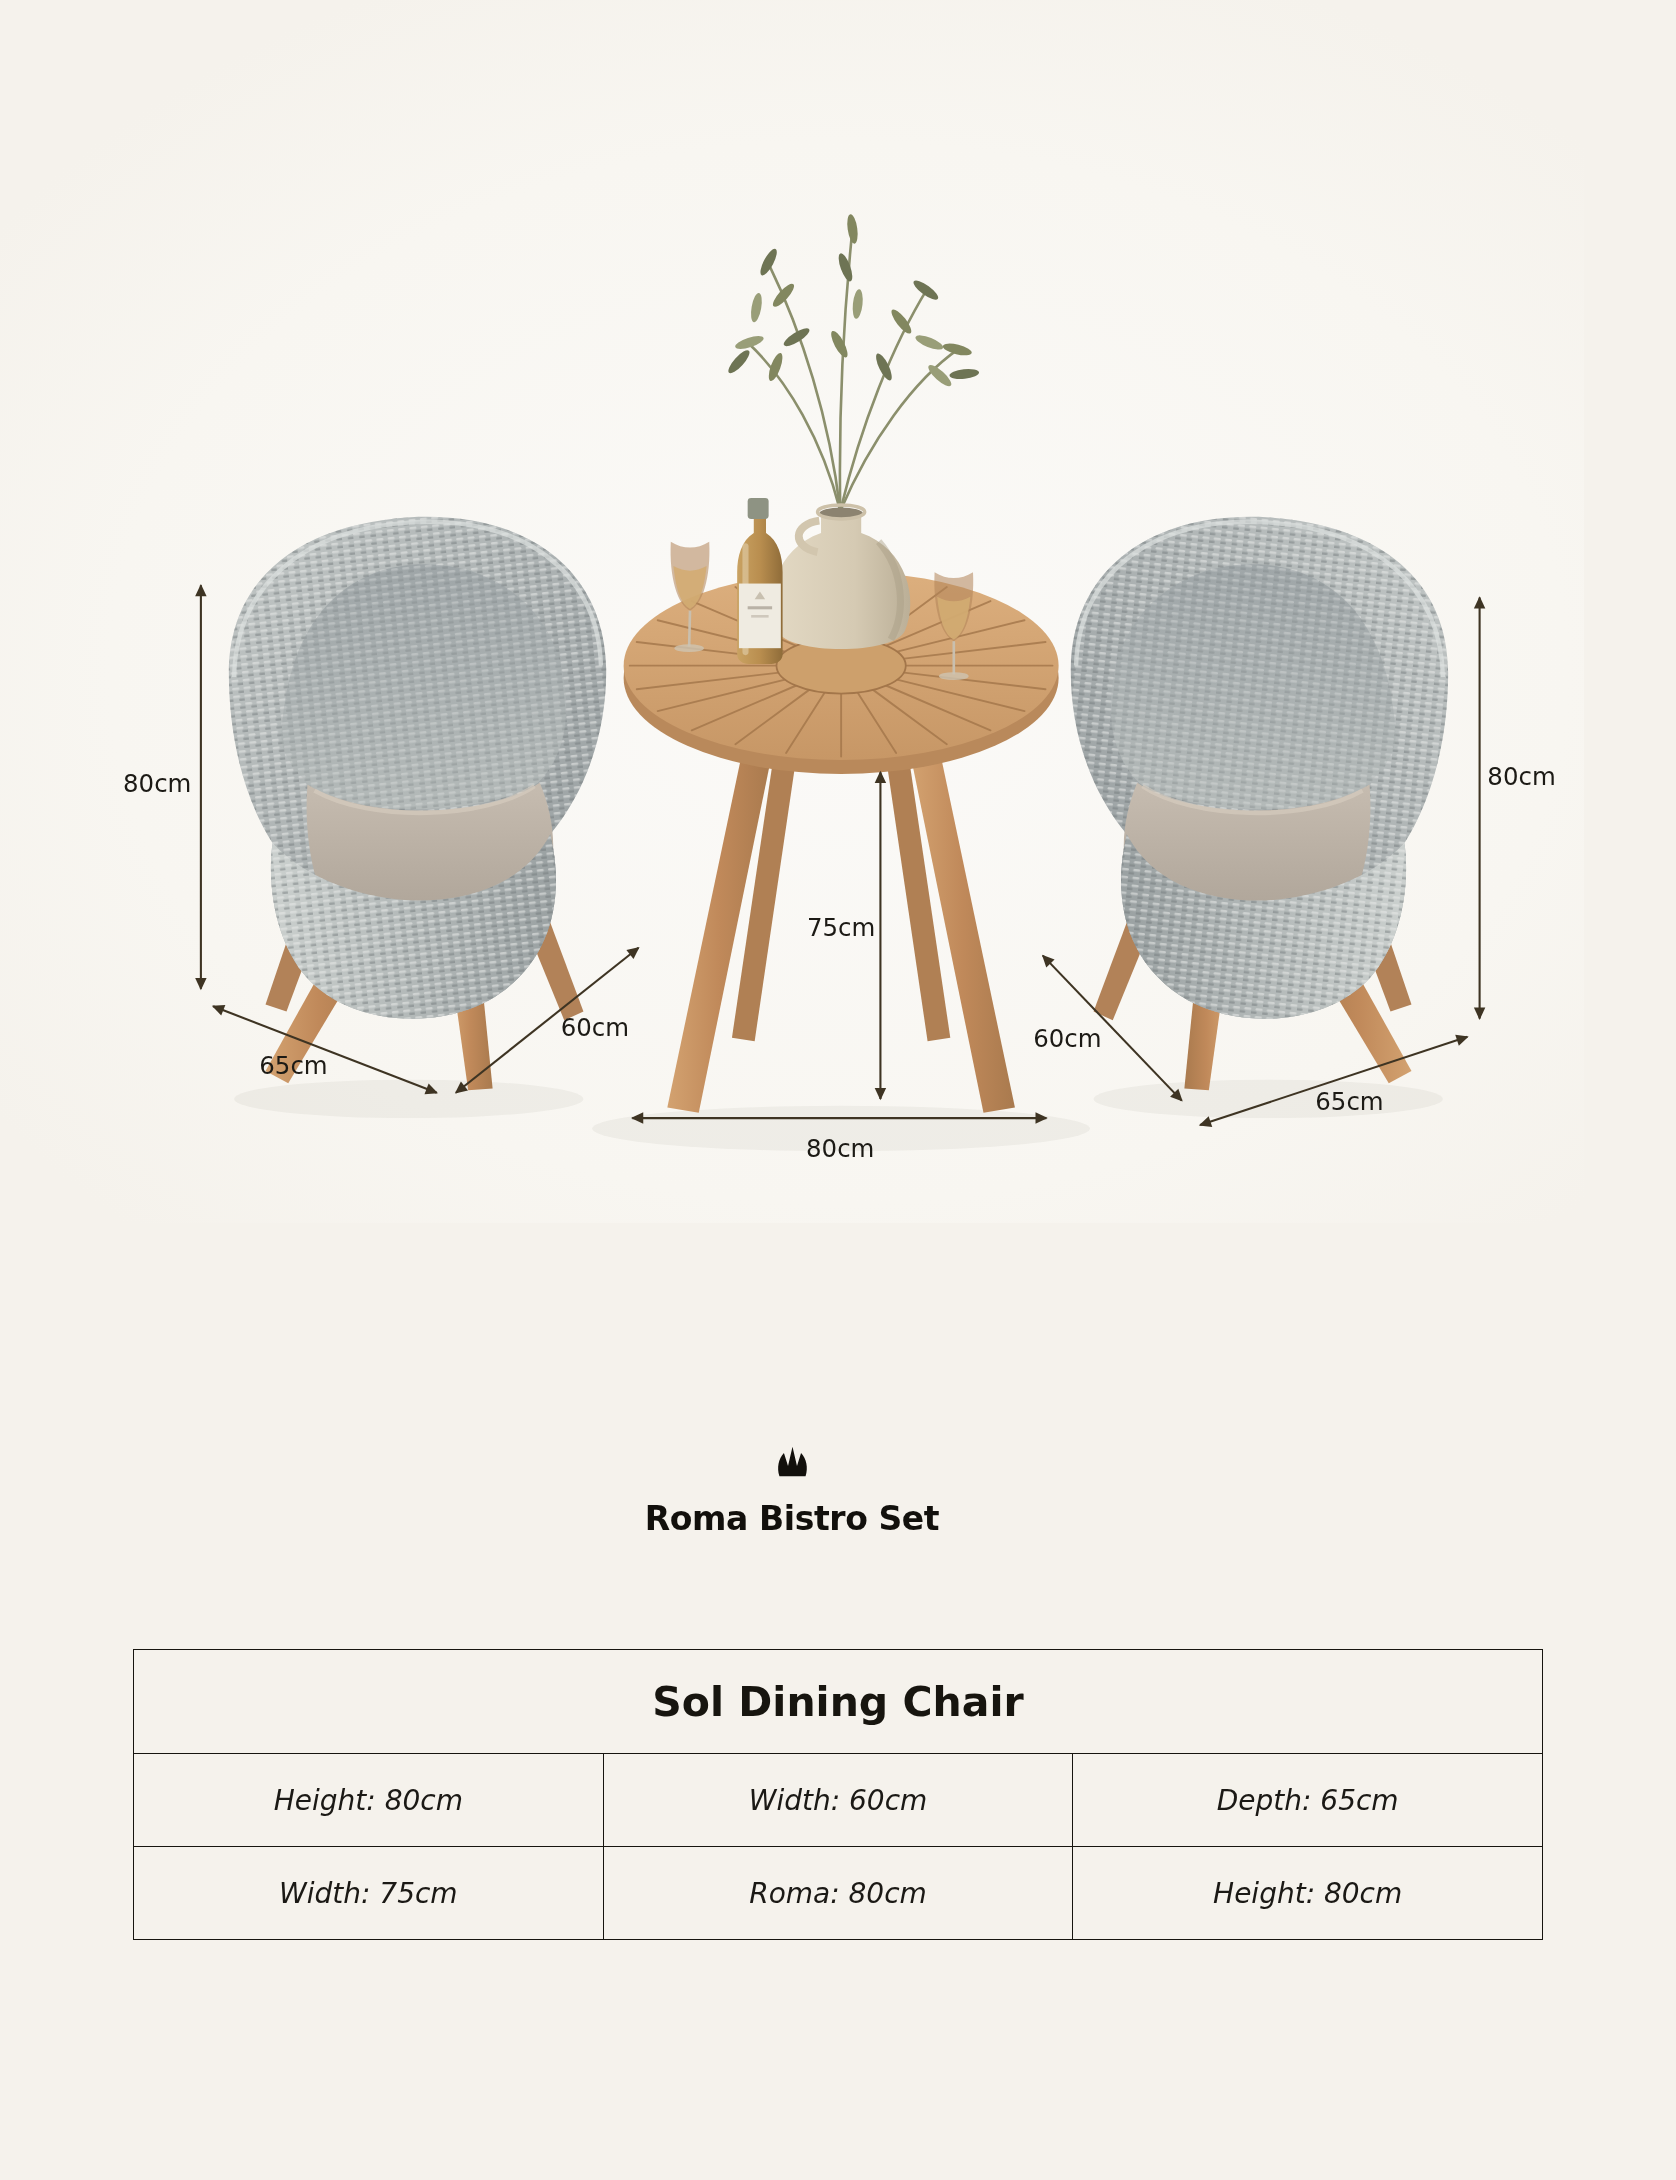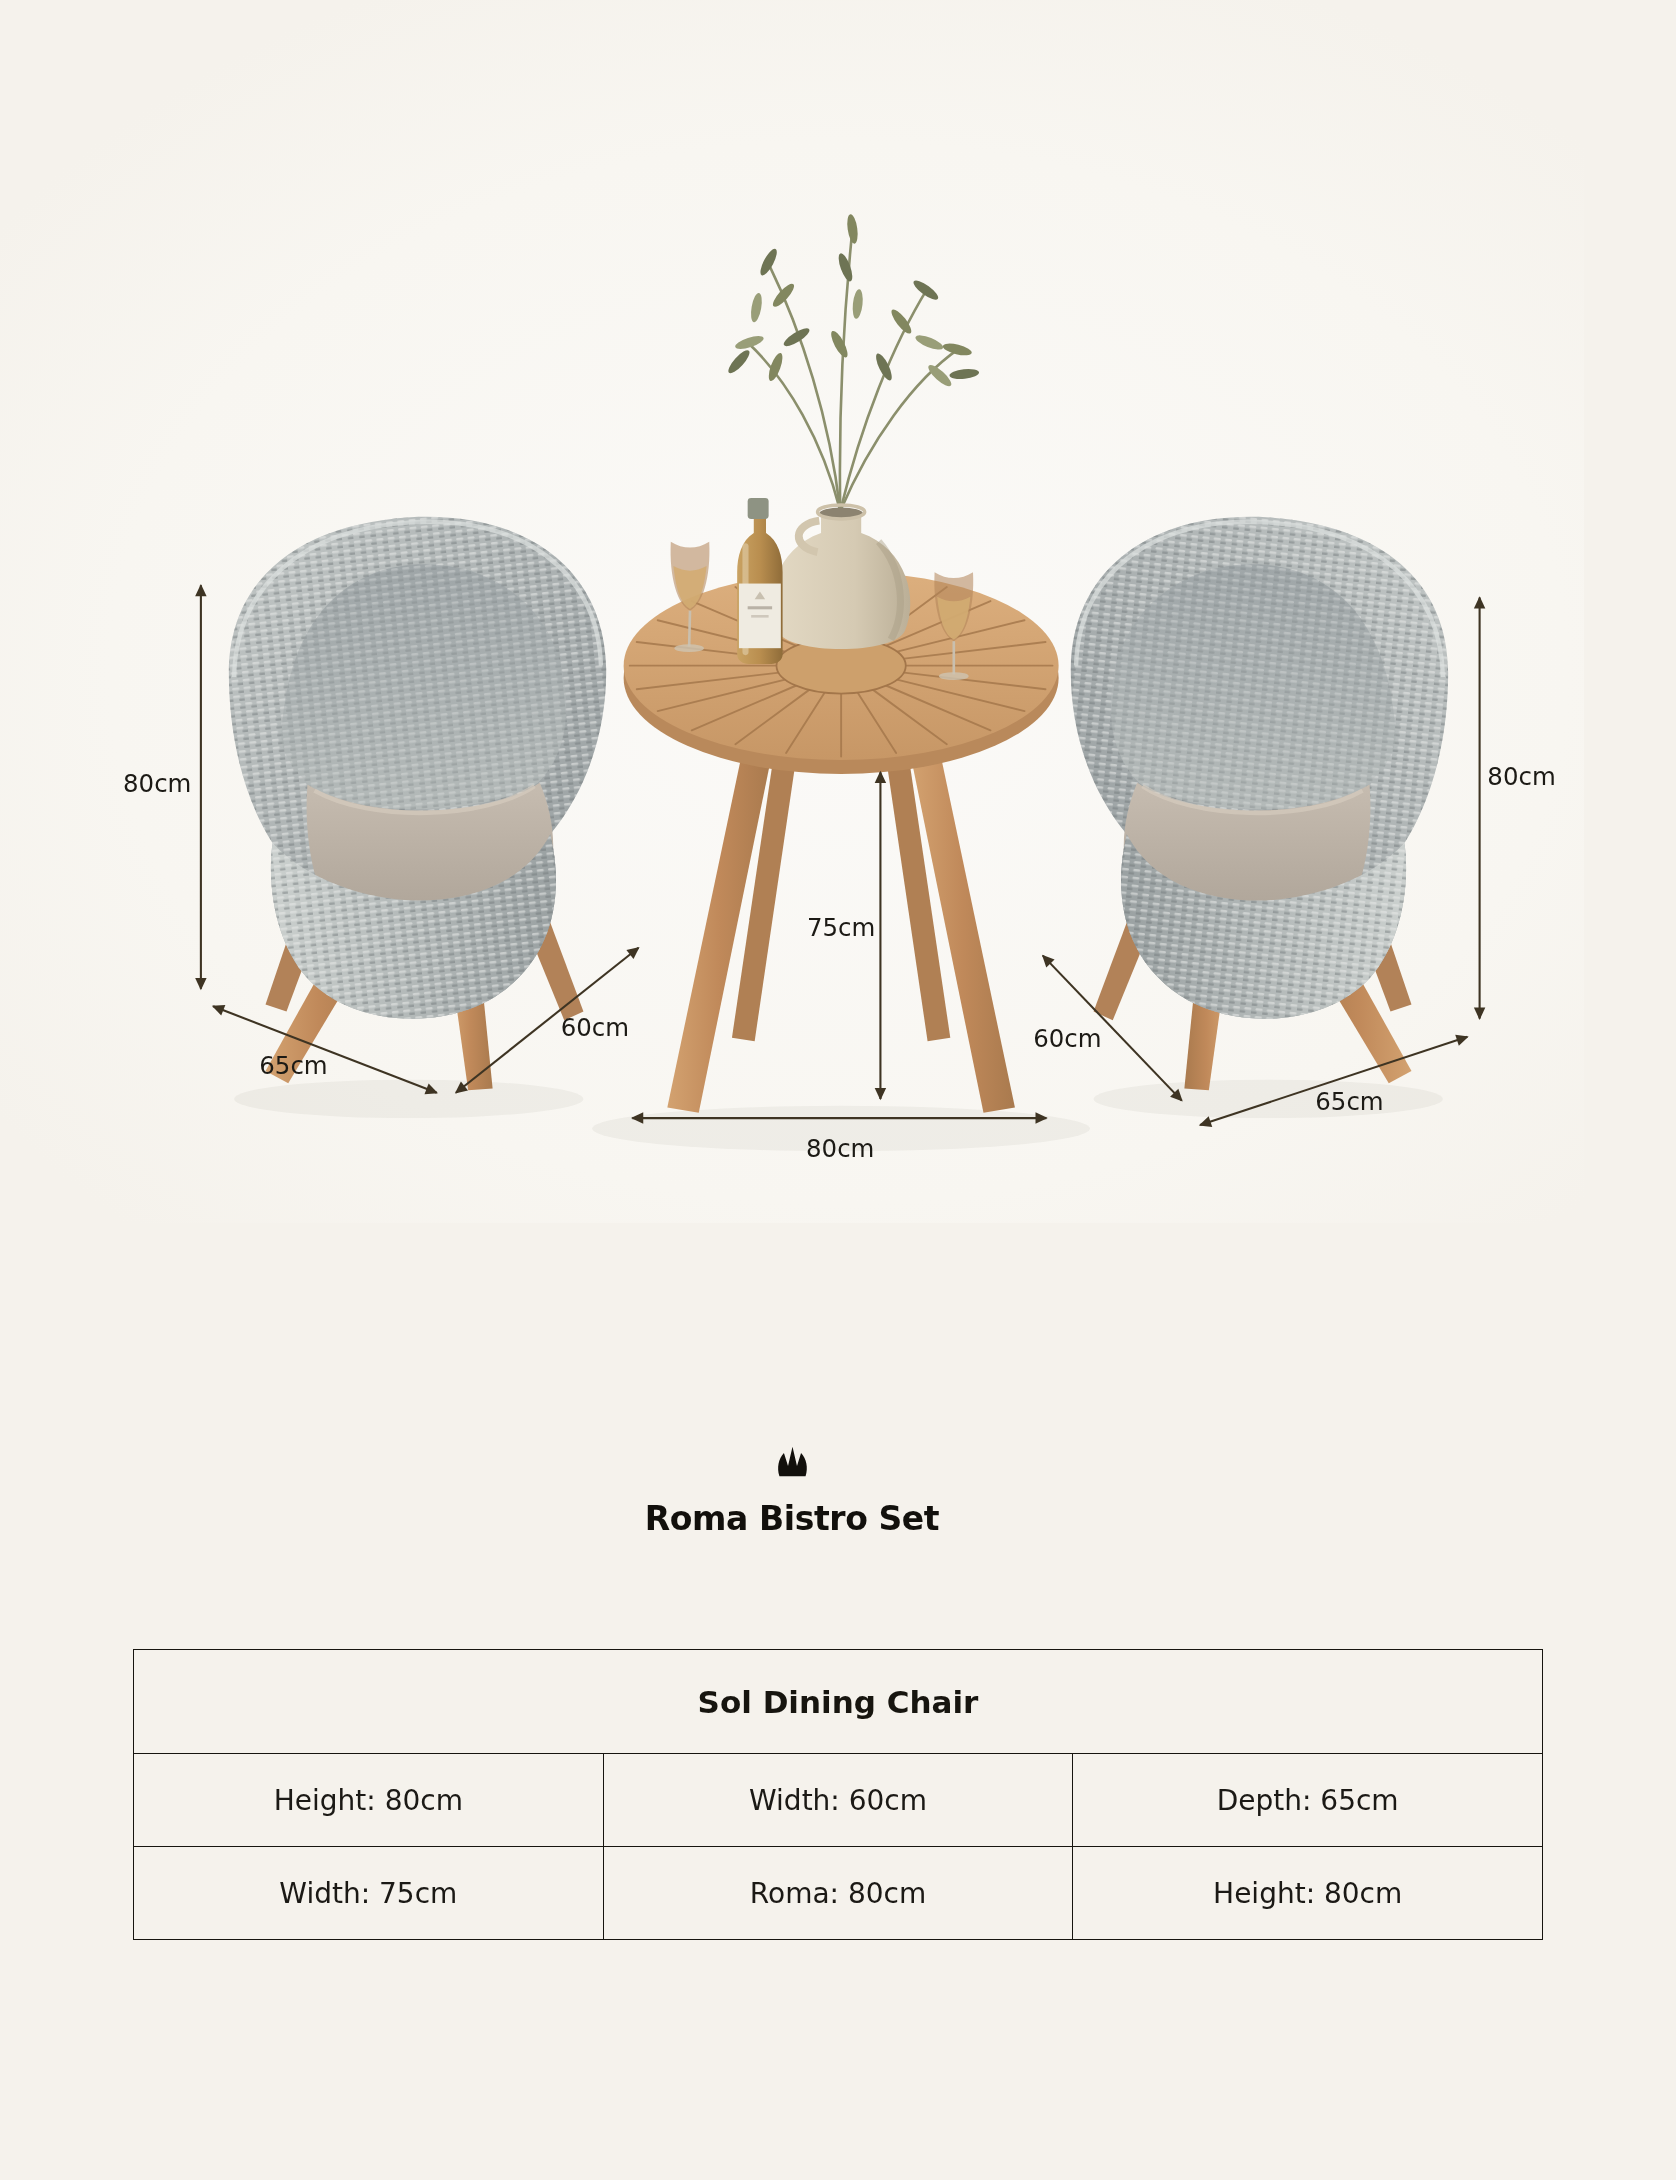--- a/index.html
+++ b/index.html
@@ -7,25 +7,25 @@
        font-family:"DejaVu Sans",sans-serif;color:#17150F;}
   .page{position:absolute;inset:0;width:1584px;height:2180px;overflow:hidden;background:#F5F2EC;}
   .scene{position:absolute;top:0;left:0;}
   .brand-mark{position:absolute;top:1446px;left:0;right:0;display:flex;justify-content:center;}
   .product-title{position:absolute;top:1499px;left:0;right:0;margin:0;text-align:center;
        font-weight:bold;font-size:33px;letter-spacing:-0.4px;color:#12100C;
        font-family:"DejaVu Sans",sans-serif;}
   .spec-table{position:absolute;left:133px;top:1649px;width:1408px;
        border:1.7px solid #17150F;}
   .spec-header{height:103px;display:flex;align-items:center;justify-content:center;
-       font-weight:bold;font-size:31px;border-bottom:1.7px solid #17150F;}
+       font-weight:bold;font-size:41px;border-bottom:1.7px solid #17150F;}
   .spec-row{display:flex;height:92px;border-bottom:1.7px solid #17150F;}
   .spec-row:last-child{border-bottom:none;}
   .spec-cell{flex:1;display:flex;align-items:center;justify-content:center;
-       font-size:28px;font-weight:normal;color:#1B1915;}
+       font-size:28px;font-weight:normal;color:#1B1915;font-style:italic;}
   .spec-cell + .spec-cell{border-left:1.7px solid #17150F;}
   svg text{font-family:"DejaVu Sans",sans-serif;}
 </style>
 </head>
 <body>
 
 <div class="page">
 
 <svg class="scene" width="1677" height="1223" viewBox="0 0 1920 1400">
   <defs>

